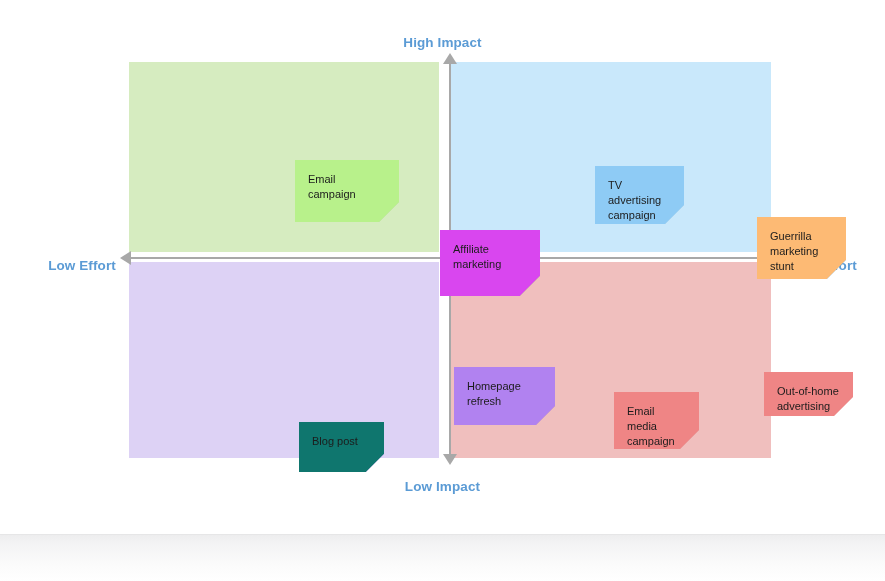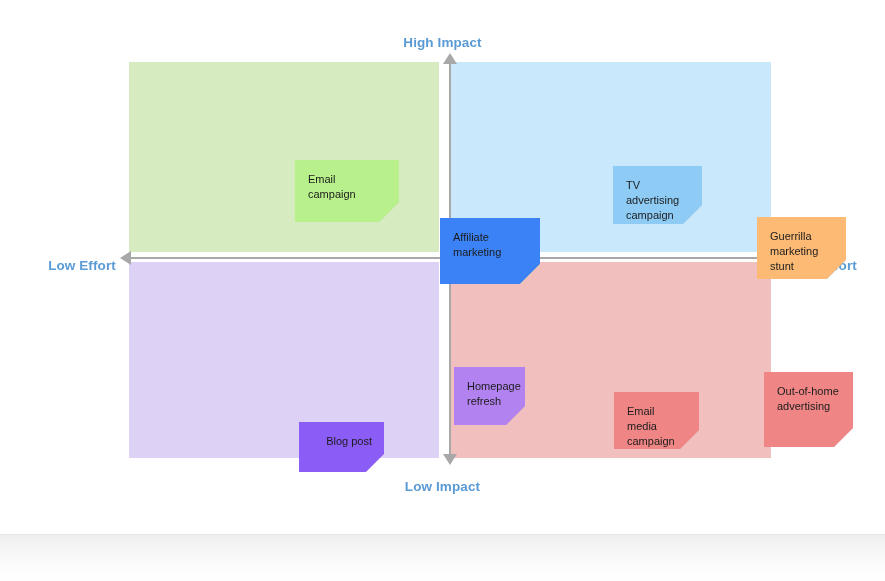--- a/index.html
+++ b/index.html
@@ -172,51 +172,51 @@
     <div class="axis-arrow" id="arrow-right"></div>
     <div class="axis-arrow" id="arrow-up"></div>
     <div class="axis-arrow" id="arrow-down"></div>
 
     <div id="notes-layer">
         <div class="note" style="left: 166px; top: 98px; width: 104px; height: 62px; background: rgb(184, 241, 139); clip-path: polygon(0px 0px, 100% 0px, 100% calc(100% - 20px), calc(100% - 20px) 100%, 0px 100%);">
           <span class="note-text">Email
 campaign</span>
           <div class="note-fold" style="border-bottom: 20px solid rgb(155, 217, 114); border-left: 20px solid transparent;"></div>
         </div>
-        <div class="note" style="left: 311px; top: 156px; width: 100px; height: 66px; background: #3b82f6; clip-path: polygon(0px 0px, 100% 0px, 100% calc(100% - 20px), calc(100% - 20px) 100%, 0px 100%);">
+        <div class="note" style="left: 311px; top: 168px; width: 100px; height: 66px; background: #d946ef; clip-path: polygon(0px 0px, 100% 0px, 100% calc(100% - 20px), calc(100% - 20px) 100%, 0px 100%);">
           <span class="note-text">Affiliate
 marketing</span>
           <div class="note-fold" style="border-bottom: 20px solid rgb(153, 216, 115); border-left: 20px solid transparent;"></div>
         </div>
-        <div class="note" style="left: 484px; top: 104px; width: 89px; height: 58px; background: rgb(142, 203, 245); clip-path: polygon(0px 0px, 100% 0px, 100% calc(100% - 19px), calc(100% - 19px) 100%, 0px 100%);">
+        <div class="note" style="left: 466px; top: 104px; width: 89px; height: 58px; background: rgb(142, 203, 245); clip-path: polygon(0px 0px, 100% 0px, 100% calc(100% - 19px), calc(100% - 19px) 100%, 0px 100%);">
           <span class="note-text">TV advertising
 campaign</span>
           <div class="note-fold" style="border-bottom: 19px solid rgb(114, 179, 224); border-left: 19px solid transparent;"></div>
         </div>
         <div class="note" style="left: 628px; top: 155px; width: 89px; height: 62px; background: #fdba74; clip-path: polygon(0px 0px, 100% 0px, 100% calc(100% - 19px), calc(100% - 19px) 100%, 0px 100%);">
           <span class="note-text">Guerrilla
 marketing
 stunt</span>
           <div class="note-fold" style="border-bottom: 19px solid rgb(114, 179, 224); border-left: 19px solid transparent;"></div>
         </div>
-        <div class="note" style="left: 325px; top: 305px; width: 71px; height: 58px; background: rgb(177, 130, 240); clip-path: polygon(0px 0px, 100% 0px, 100% calc(100% - 19px), calc(100% - 19px) 100%, 0px 100%);">
+        <div class="note" style="left: 325px; top: 305px; width: 101px; height: 58px; background: rgb(177, 130, 240); clip-path: polygon(0px 0px, 100% 0px, 100% calc(100% - 19px), calc(100% - 19px) 100%, 0px 100%);">
           <span class="note-text">Homepage
 refresh</span>
           <div class="note-fold" style="border-bottom: 19px solid rgb(148, 104, 214); border-left: 19px solid transparent;"></div>
         </div>
-        <div class="note" style="left: 170px; top: 360px; width: 85px; height: 50px; background: #8b5cf6; clip-path: polygon(0px 0px, 100% 0px, 100% calc(100% - 18px), calc(100% - 18px) 100%, 0px 100%); text-align: right;">
+        <div class="note" style="left: 170px; top: 360px; width: 85px; height: 50px; background: #0f766e; clip-path: polygon(0px 0px, 100% 0px, 100% calc(100% - 18px), calc(100% - 18px) 100%, 0px 100%);">
           <span class="note-text">Blog post</span>
           <div class="note-fold" style="border-bottom: 18px solid rgb(148, 104, 214); border-left: 18px solid transparent;"></div>
         </div>
         <div class="note" style="left: 485px; top: 330px; width: 85px; height: 57px; background: rgb(239, 133, 133); clip-path: polygon(0px 0px, 100% 0px, 100% calc(100% - 19px), calc(100% - 19px) 100%, 0px 100%);">
           <span class="note-text">Email media
 campaign</span>
           <div class="note-fold" style="border-bottom: 19px solid rgb(216, 108, 108); border-left: 19px solid transparent;"></div>
         </div>
-        <div class="note" style="left: 635px; top: 310px; width: 89px; height: 75px; background: rgb(239, 133, 133); clip-path: polygon(0px 0px, 100% 0px, 100% calc(100% - 19px), calc(100% - 19px) 100%, 0px 100%);">
+        <div class="note" style="left: 635px; top: 310px; width: 89px; height: 44px; background: rgb(239, 133, 133); clip-path: polygon(0px 0px, 100% 0px, 100% calc(100% - 19px), calc(100% - 19px) 100%, 0px 100%);">
           <span class="note-text">Out-of-home
 advertising</span>
           <div class="note-fold" style="border-bottom: 19px solid rgb(216, 108, 108); border-left: 19px solid transparent;"></div>
         </div>
       </div>
   </div>
 </div>
 
 <div id="page-bottom"></div>
 

